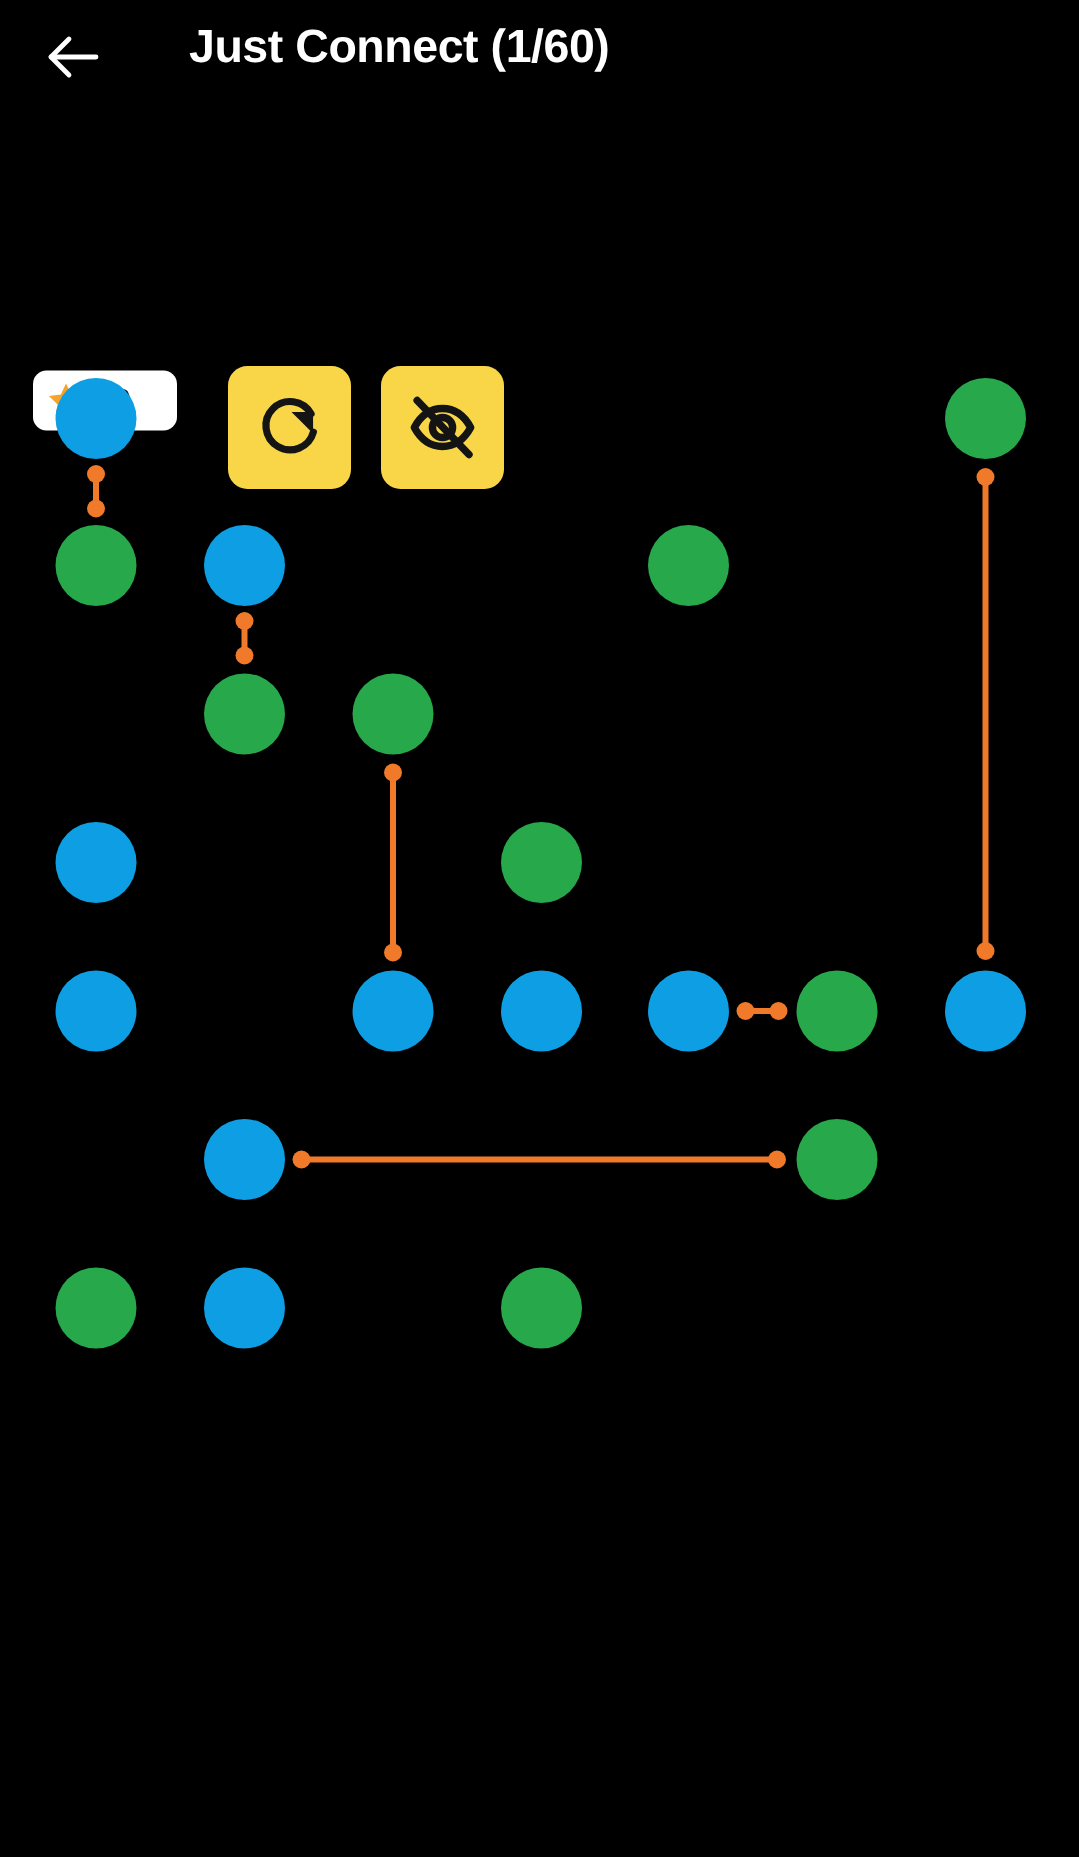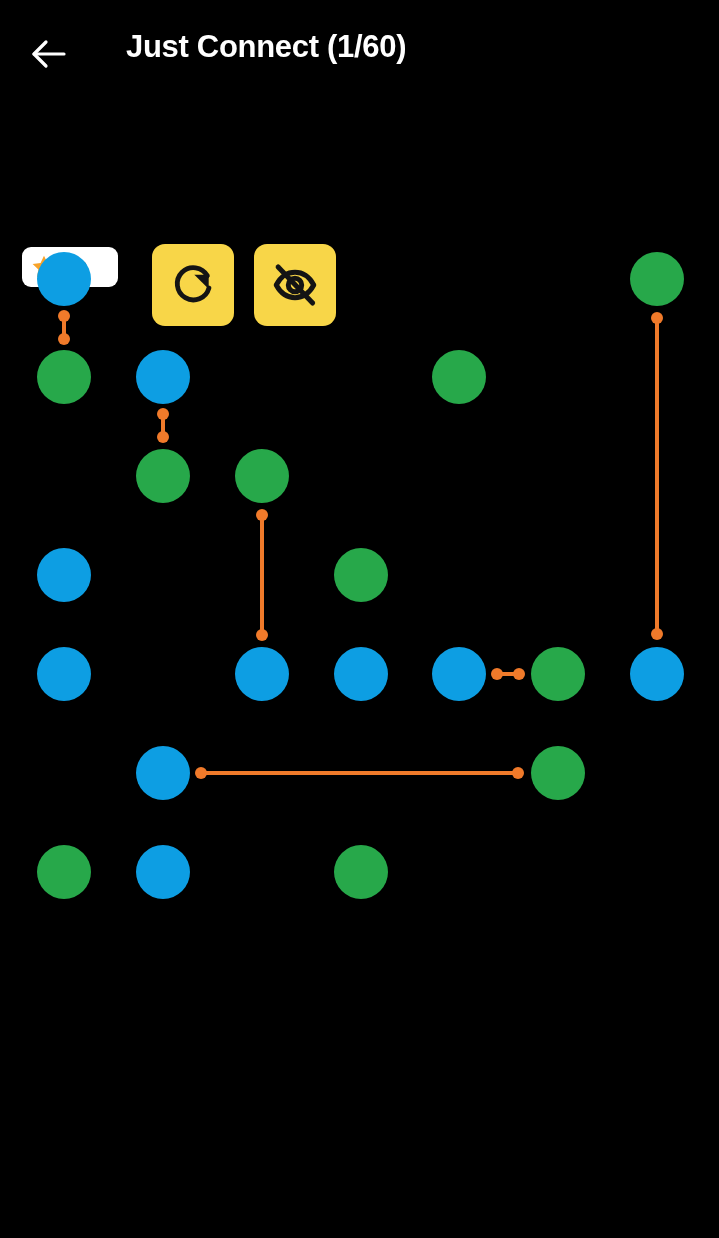--- a/index.html
+++ b/index.html
@@ -5,21 +5,21 @@
   * { box-sizing: border-box; margin: 0; padding: 0; }
   html, body {
     width: 719px; height: 1238px;
     background: #000000;
     font-family: "Liberation Sans", sans-serif;
     overflow: hidden;
   }
   #app { position: relative; width: 719px; height: 1238px; background: #000000; }
 
   
-  .header { position: absolute; top: 16px; left: 0; width: 719px; height: 76px; padding-left: 24px; }
+  .header { position: absolute; top: 0; left: 0; width: 719px; height: 76px; padding-left: 24px; }
   .back-btn {
     position: absolute; left: 26px; top: 16px;
     width: 48px; height: 44px;
     display: flex; align-items: center; justify-content: center;
     cursor: pointer; background: transparent; border: none;
   }
   .back-btn svg { display: block; }
   .page-title {
     position: absolute; left: 126px; top: 13px;
     font-size: 31px; font-weight: bold; color: #ffffff;

